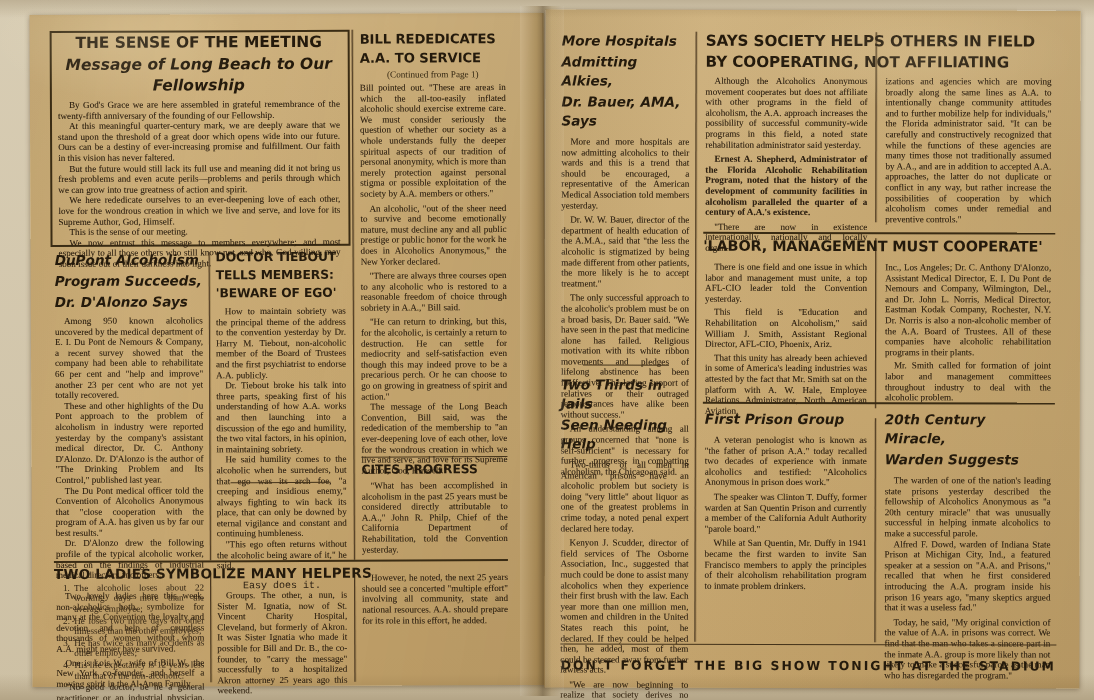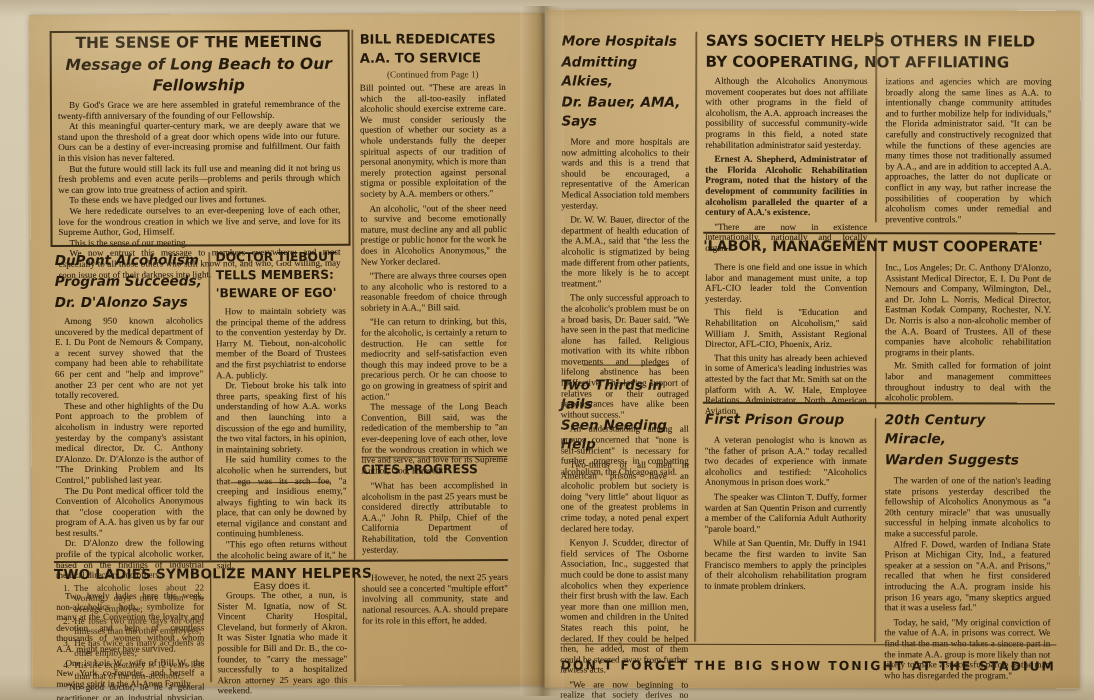--- a/index.html
+++ b/index.html
@@ -116,21 +116,21 @@
 
   ol.numlist {
     margin: 0; padding-left: 16px;
     font-family: "Liberation Serif", serif;
     font-size: 9.15px; line-height: 10.6px; text-align: justify;
     color:#2d2113;
   }
   ol.numlist li { margin: 0 0 1px 0; padding-left: 2px; }
 
   .center-ital {
-    font-family: Liberation Sans, sans-serif;
+    font-family: Liberation Mono, monospace;
     font-size: 10px; text-align: center; margin: 4px 0 4px 0; color:#2d2113;
   }
 
   .banner {
     position: absolute;
     font-family: "DejaVu Sans", sans-serif;
     font-weight: bold;
     font-size: 12.4px;
     letter-spacing: 2.0px;
     color: #241a0c;
@@ -152,21 +152,20 @@
 
       <div class="frame" style="left:20px; top:16px; width:296px; height:212px;"></div>
 
       <div style="position:absolute; left:28px; top:20px; width:282px;">
         <h1 class="hd hd-lg">THE SENSE OF THE MEETING</h1>
         <div class="hd-ital big">Message of Long Beach to Our Fellowship</div>
         <div style="margin-top:3px;">
           <p class="body lede">By God's Grace we are here assembled in grateful remembrance of the twenty-fifth anniversary of the founding of our Fellowship.</p>
           <p class="body lede">At this meaningful quarter-century mark, we are deeply aware that we stand upon the threshold of a great door which opens wide into our future. Ours can be a destiny of ever-increasing promise and fulfillment. Our faith in this vision has never faltered.</p>
           <p class="body lede">But the future would still lack its full use and meaning did it not bring us fresh problems and even acute perils—problems and perils through which we can grow into true greatness of action and spirit.</p>
-          <p class="body lede">To these ends we have pledged our lives and fortunes.</p>
           <p class="body lede">We here rededicate ourselves to an ever-deepening love of each other, love for the wondrous creation in which we live and serve, and love for its Supreme Author, God, Himself.</p>
           <p class="body lede">This is the sense of our meeting.</p>
           <p class="body lede">We now entrust this message to members everywhere; and most especially to all those others who still know not, and who, God willing, may soon issue out of their darkness into light.</p>
         </div>
       </div>
 
       <div class="vrule" style="left:178px; top:238px; height:308px;"></div>
       <div class="vrule" style="left:322px; top:16px; height:530px;"></div>
       <div class="vrule" style="left:322px; top:560px; height:108px;"></div>
       <div class="vrule" style="left:178px; top:560px; height:108px;"></div>

